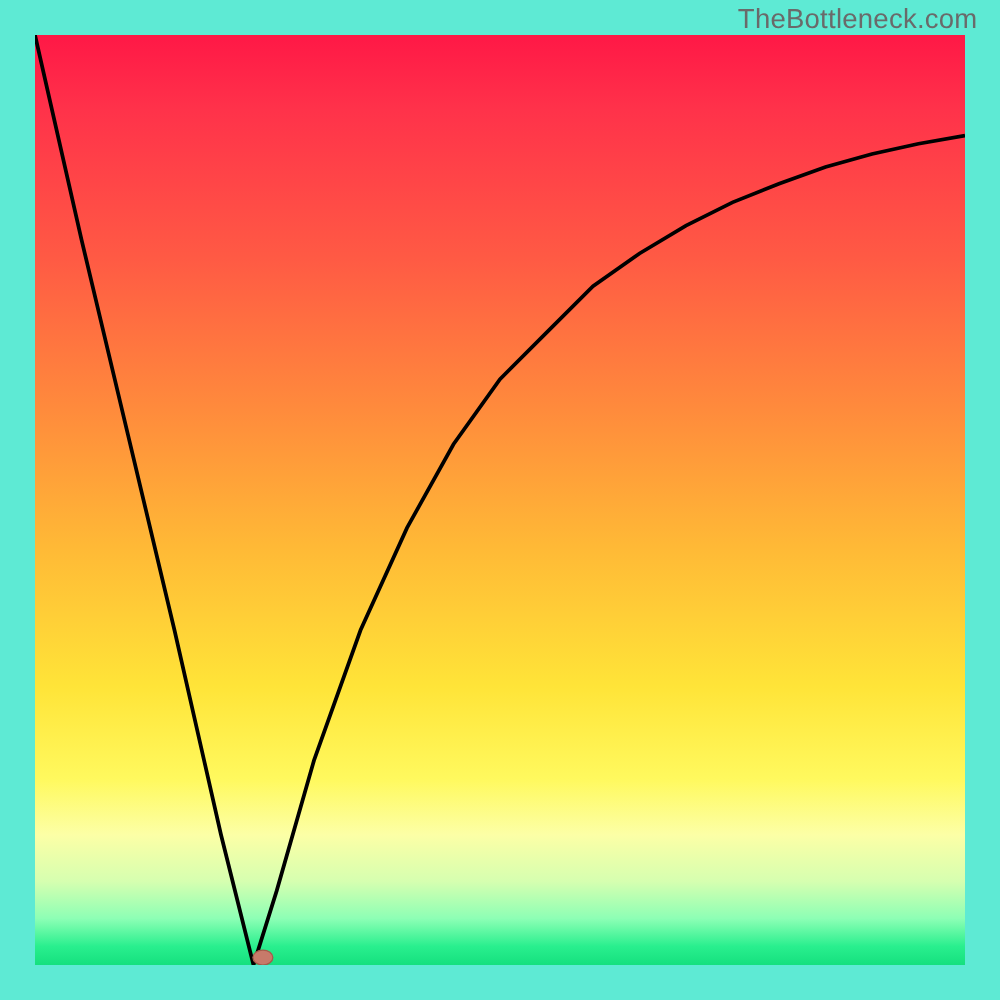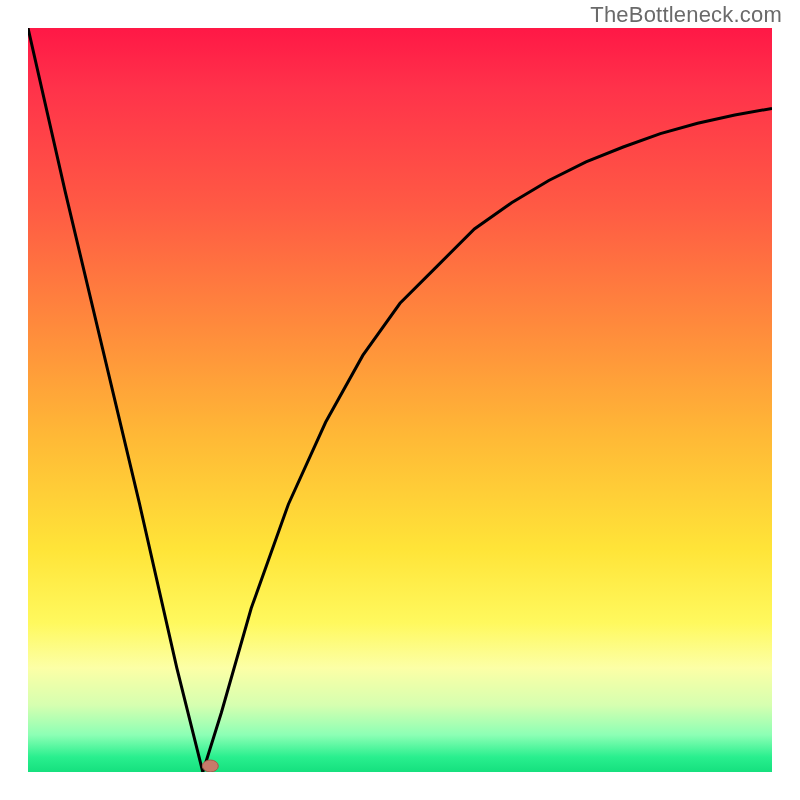--- a/index.html
+++ b/index.html
@@ -8,21 +8,21 @@
     width: 800px;
     height: 800px;
     background: #000;
     font-family: Arial, Helvetica, sans-serif;
     overflow: hidden;
   }
   .frame {
     position: relative;
     width: 800px;
     height: 800px;
-    background: #ffffff;
+    background: #5eead4;
   }
   .plot-area {
     position: absolute;
     left: 28px;
     top: 28px;
     width: 744px;
     height: 744px;
     
     background: linear-gradient(
       to bottom,

